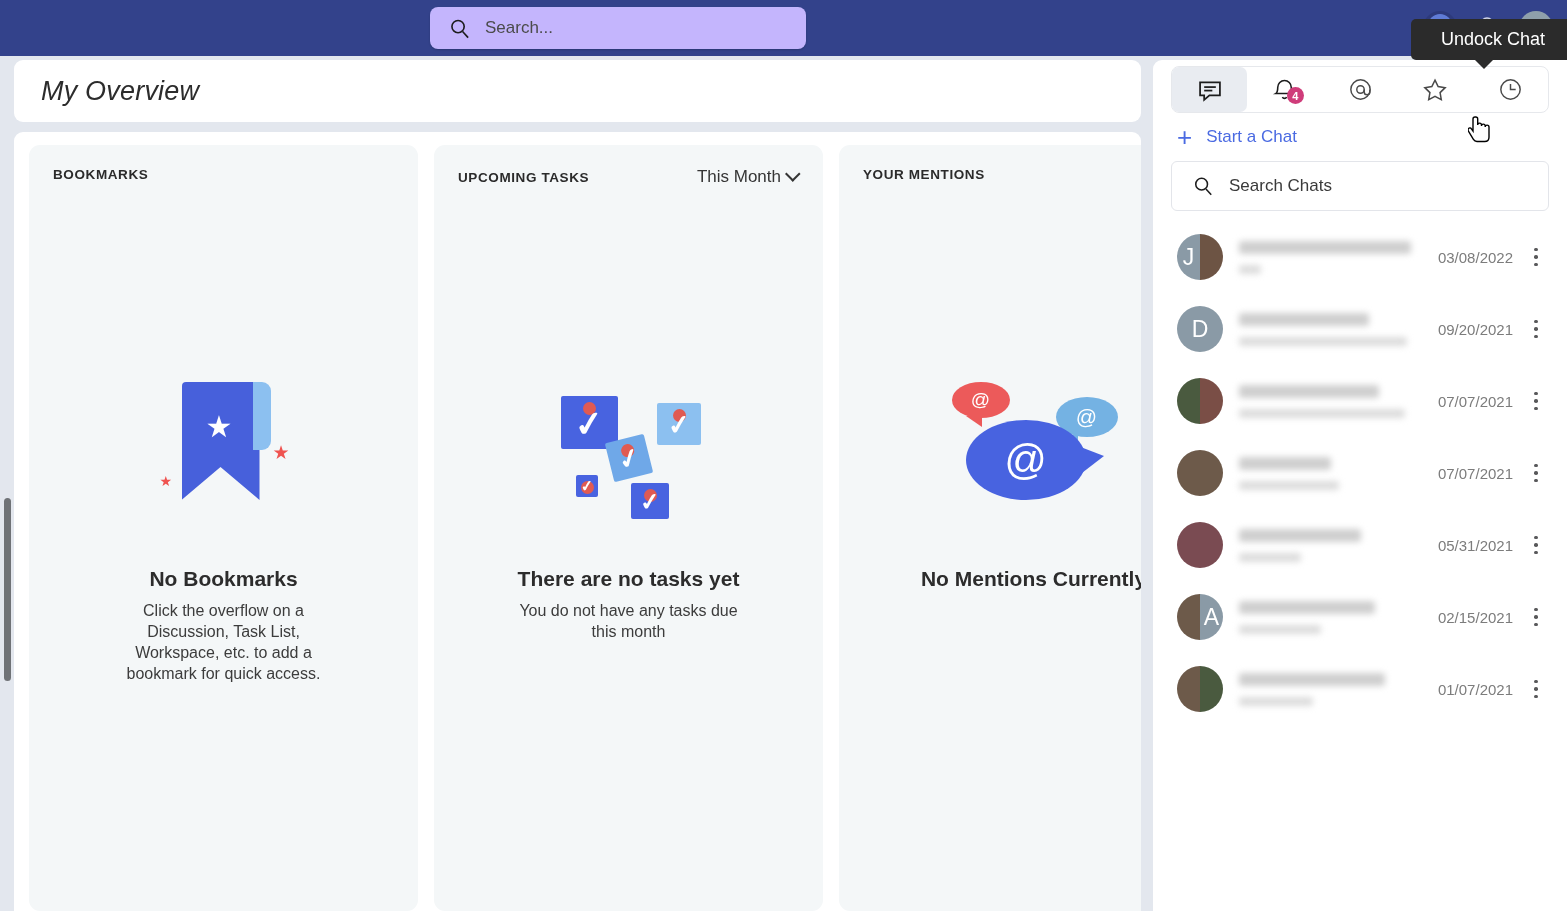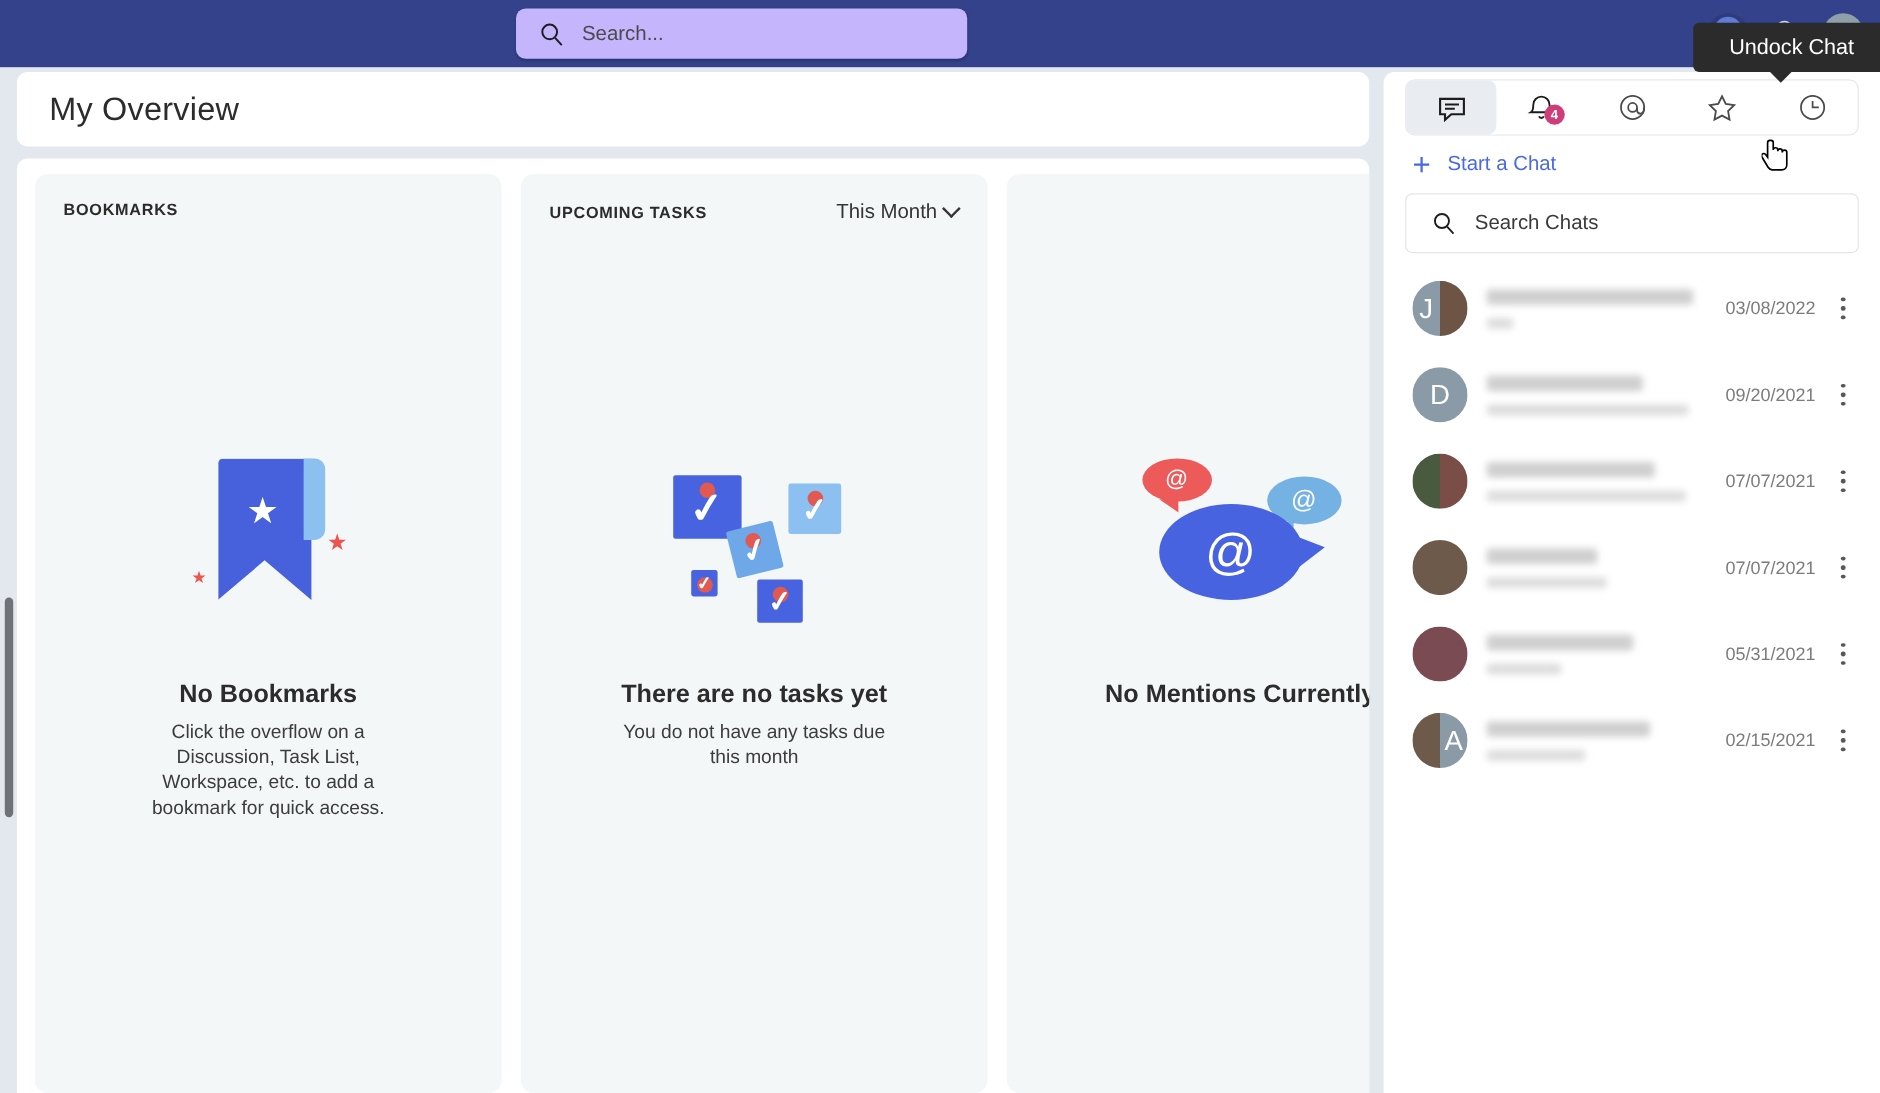--- a/index.html
+++ b/index.html
@@ -68,21 +68,21 @@
   }
   .page-scroll-thumb {
     position: absolute; left: 4px; top: 442px; width: 7px; height: 183px;
     background: #6f7276; border-radius: 4px;
   }
 
   
   .main-col { position: absolute; left: 14px; top: 60px; width: 1127px; }
   .title-card {
     width: 1127px; height: 62px; background: #fff; border-radius: 9px;
-    display: flex; align-items: center; padding-left: 27px;
+    display: flex; align-items: center; padding-left: 27px; font-style: italic;
   }
   .title-card h1 { font-size: 27px; font-weight: 400; color: #2c2c2c; letter-spacing: .2px; }
 
   .cards-panel {
     position: absolute; left: 14px; top: 132px;
     width: 1127px; height: 871px; background: #fff; border-radius: 9px 9px 0 0;
     padding: 13px 0 0 15px; overflow: hidden;
   }
   .cards-row { display: flex; gap: 16px; }
   .card {
@@ -304,20 +304,23 @@
                 <i class="pin"></i>
                 <b class="tick">✓</b>
               </span>
           </div>
           <div class="empty-title">There are no tasks yet</div>
           <div class="empty-sub">You do not have any tasks due this month</div>
         </div>
       </div>
 
       <div class="card">
+        <div class="card-head">
+          <span class="card-title">YOUR MENTIONS</span>
+        </div>
         <div class="empty-block">
           <div class="illus">
             <span class="bub b-red">@</span>
             <span class="bub b-blue">@</span>
             <span class="bub b-main">@</span>
           </div>
           <div class="empty-title">No Mentions Currently</div>
         </div>
       </div>
 
@@ -467,20 +470,36 @@
             <div class="blur-name" style="width:136px"></div>
             <div class="blur-prev" style="width:82px"></div>
           </div>
           <div class="chat-date">02/15/2021</div>
           <div class="kebab">
             <i></i>
             <i></i>
             <i></i>
           </div>
         </div>
+        <div class="chat-row">
+          <div class="chat-av">
+            <div class="av-half l" style="background:#6d5a4a"></div>
+            <div class="av-half r" style="background:#4a5a3f"></div>
+          </div>
+          <div class="chat-mid">
+            <div class="blur-name" style="width:146px"></div>
+            <div class="blur-prev" style="width:74px"></div>
+          </div>
+          <div class="chat-date">01/07/2021</div>
+          <div class="kebab">
+            <i></i>
+            <i></i>
+            <i></i>
+          </div>
+        </div>
       </div>
   </div>
 
   <span class="cursor-hand">
     <svg width="26" height="32" viewBox="0 0 26 32">
       <path d="M7 2c-1.3 0-2 .9-2 2v12l-1.6-2.2c-.7-1-2-1.2-2.8-.4-.7.7-.8 1.7-.2 2.6l5 8.4c.8 1.3 2 2.1 3.5 2.1h7.8c2.6 0 4.3-1.8 4.3-4.3V12c0-1.1-.8-1.9-1.9-1.9s-1.9.8-1.9 1.9v-1c0-1.1-.8-1.9-1.9-1.9S13.5 9.9 13.5 11v-1c0-1.1-.8-1.9-1.9-1.9S9.7 8.9 9.7 10V4c0-1.1-.8-2-1.9-2z" fill="#fff" stroke="#000" stroke-width="1.4"></path>
     </svg>
   </span>
 
 </div>

